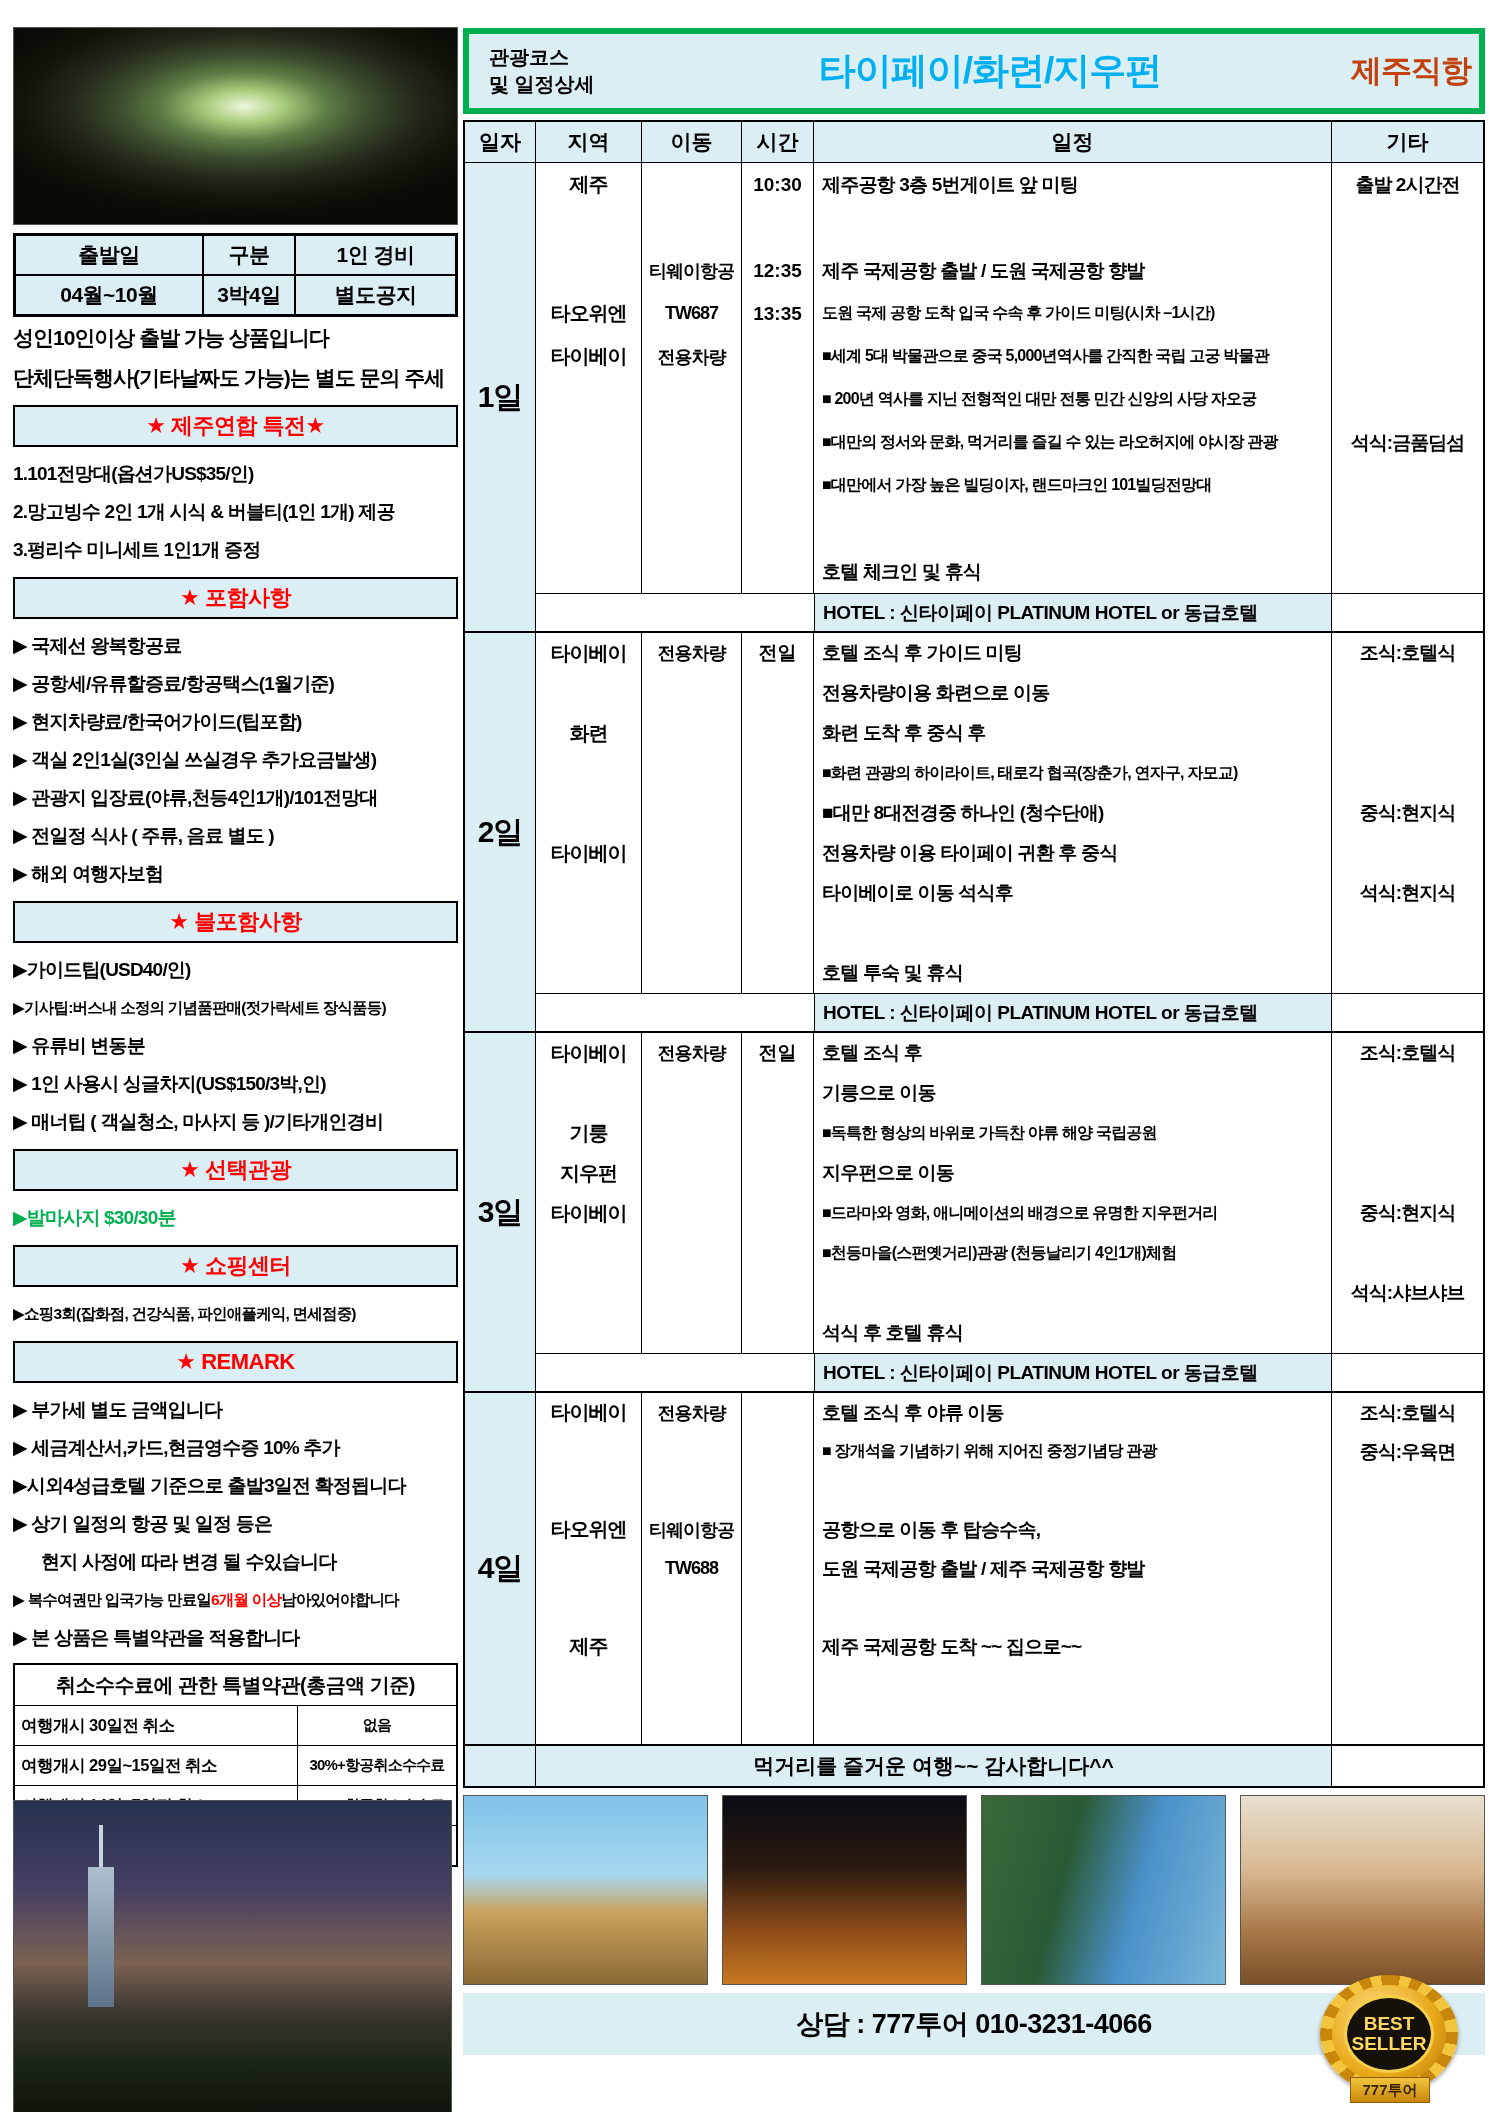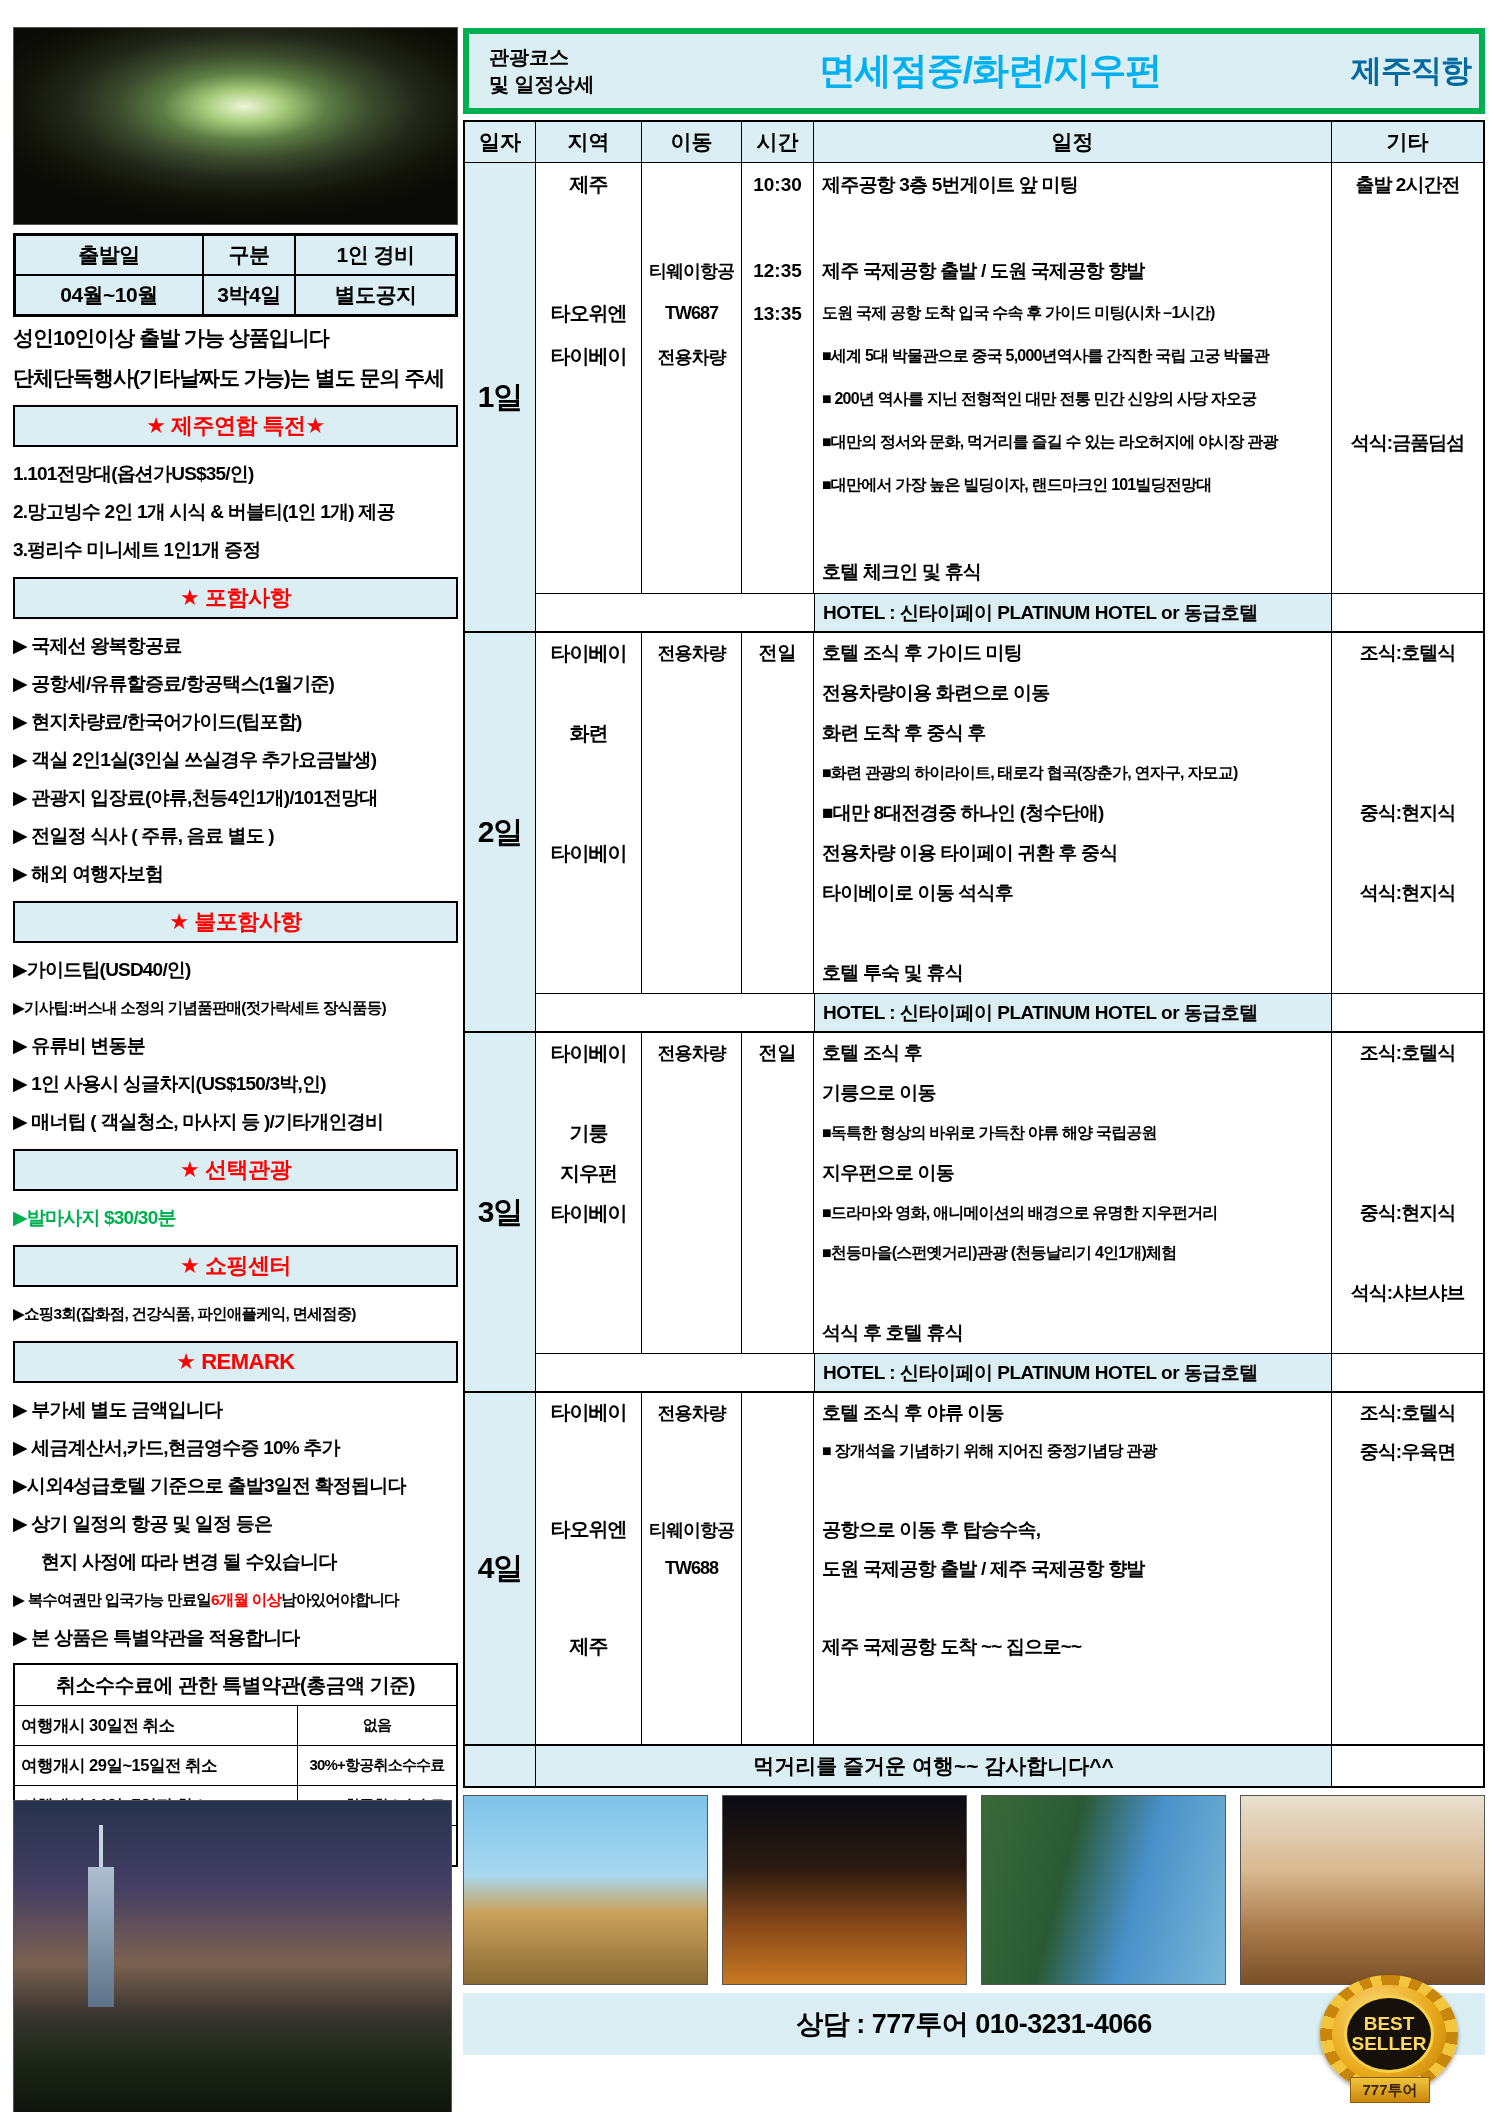--- a/index.html
+++ b/index.html
@@ -29,21 +29,21 @@
   .cancel-value{width:158px;border-left:1px solid #000;display:flex;align-items:center;justify-content:center;font-size:15px;letter-spacing:-0.8px;}
   #photo-skyline{left:13px;top:1800px;width:437px;height:312px;background:
     linear-gradient(180deg,#26324e 0%,#453f63 28%,#7c6252 52%,#3a3630 68%,#1b2616 84%,#0f140c 100%);overflow:hidden;}
   .tower-shape{position:absolute;left:17%;bottom:34%;width:26px;height:140px;background:linear-gradient(180deg,#aebfd0 0%,#5d7389 100%);}
   .tower-spire{position:absolute;left:17%;bottom:calc(34% + 140px);width:4px;height:42px;margin-left:11px;background:#c6d4e0;}
 
   
   #green-header{left:463px;top:28px;width:1022px;height:86px;background:#daeef3;border:6px solid #00b050;box-sizing:border-box;display:flex;align-items:center;}
   .gh-label{width:200px;padding-left:20px;font-size:20px;line-height:1.35;}
   .gh-title{flex:1;text-align:center;font-size:37px;color:#00b0f0;letter-spacing:-1px;}
-  .gh-badge{width:180px;font-size:31px;color:#0369a1;text-align:right;padding-right:8px;letter-spacing:-1px;}
+  .gh-badge{width:180px;font-size:31px;color:#c2410c;text-align:right;padding-right:8px;letter-spacing:-1px;}
 
   
   #itin{left:463px;top:120px;width:1022px;border:2px solid #000;box-sizing:border-box;}
   .itin-header{display:flex;background:#daeef3;border-bottom:1px solid #000;height:40px;}
   .hc{display:flex;align-items:center;justify-content:center;font-size:21px;border-right:1px solid #000;box-sizing:border-box;}
   .hc:last-child{border-right:none;}
   .w-day{width:71px;} .w-r{width:106px;} .w-t{width:100px;} .w-h{width:72px;} .w-s{width:518px;} .w-e{width:155px;flex:1;}
   .day{display:flex;border-bottom:2px solid #000;}
   .day:last-of-type{border-bottom:none;}
   .col-day{width:71px;background:#daeef3;border-right:1px solid #000;box-sizing:border-box;display:flex;align-items:center;justify-content:center;font-size:30px;letter-spacing:-1px;}
@@ -164,21 +164,21 @@
   <div id="photo-skyline" class="abs photo">
     <div class="tower-shape"></div>
     <div class="tower-spire"></div>
   </div>
 
   <div id="green-header" class="abs">
     <div class="gh-label">
       <div>관광코스</div>
       <div>및 일정상세</div>
     </div>
-    <div class="gh-title">면세점중/화련/지우펀</div>
+    <div class="gh-title">타이페이/화련/지우펀</div>
     <div class="gh-badge">제주직항</div>
   </div>
 
   <div id="itin" class="abs">
     <div class="itin-header">
       <div class="hc w-day">일자</div>
       <div class="hc w-r">지역</div>
       <div class="hc w-t">이동</div>
       <div class="hc w-h">시간</div>
       <div class="hc w-s">일정</div>

